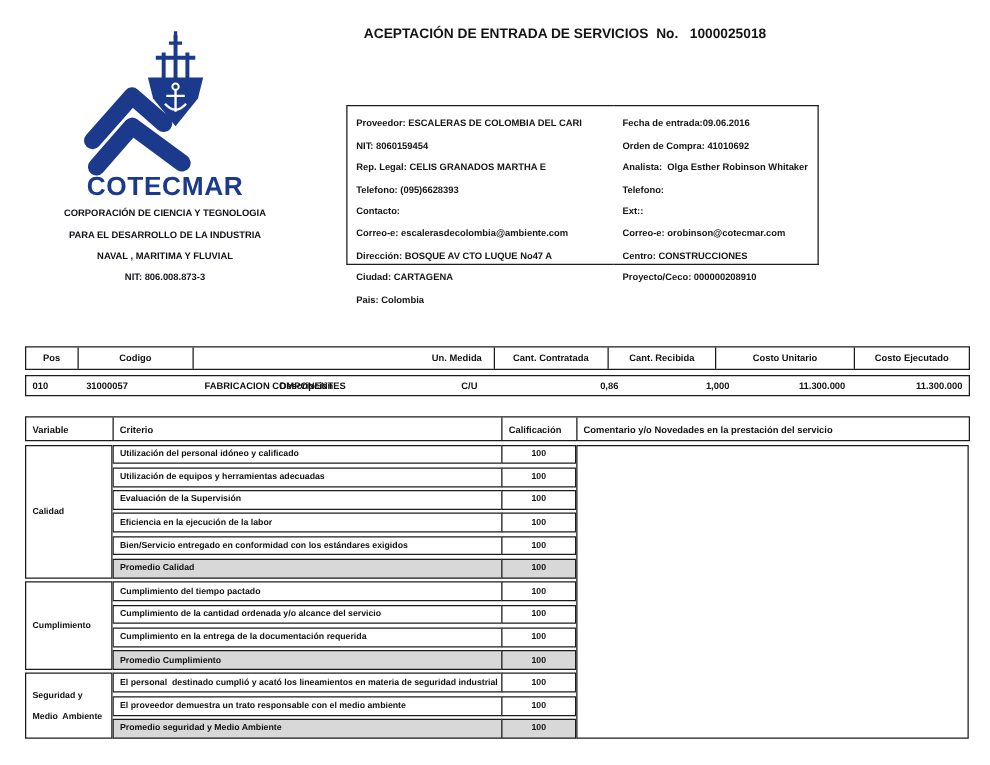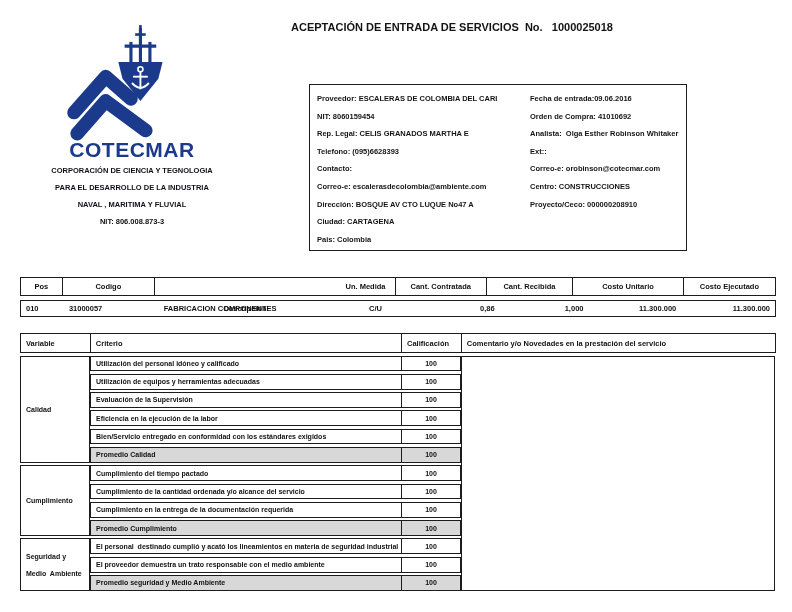--- a/index.html
+++ b/index.html
@@ -10,21 +10,21 @@
   
   #page-title{top:21px;left:452px;transform:translateX(-50%);
     font-size:11px;font-weight:bold;white-space:pre;color:#141414;}
 
   
   #logo-block{left:22px;top:24px;width:220px;text-align:center;}
   #brand-name{font-size:21px;font-weight:bold;letter-spacing:.5px;color:#1b3a8c;margin-top:-4px;}
   .org-line{font-size:7.5px;font-weight:bold;color:#101018;line-height:17px;white-space:pre;}
 
   
-  .info-box{top:84px;height:167px;border:1.5px solid #1c1c1c;padding:9px 4px 0 7px;background:#fff;margin-left:32px;}
+  .info-box{top:84px;height:128px;border:1.5px solid #1c1c1c;padding:9px 4px 0 7px;background:#fff;}
   #provider-box{left:277px;width:216px;}
   #order-box{left:491px;width:164px;border-left:none;}
   .box-line{font-size:7.5px;font-weight:bold;height:17.6px;white-space:pre;color:#141414;}
 
   
   #items-table{left:20px;top:277px;width:756px;}
   .items-header{display:flex;border:1.5px solid #1c1c1c;height:19px;box-sizing:border-box;background:#fff;}
   .ith{border-right:1px solid #1c1c1c;display:flex;align-items:center;justify-content:center;
        font-size:7.5px;font-weight:bold;box-sizing:border-box;white-space:pre;}
   .ith:last-child{border-right:none;}
@@ -97,20 +97,21 @@
       <div class="box-line">Ciudad: CARTAGENA</div>
       <div class="box-line">Pais: Colombia</div>
     </div>
 </div>
 
 <div class="abs info-box" id="order-box">
   <div id="order-lines">
       <div class="box-line">Fecha de entrada:09.06.2016</div>
       <div class="box-line">Orden de Compra: 41010692</div>
       <div class="box-line">Analista:  Olga Esther Robinson Whitaker</div>
+      <div class="box-line">Telefono:</div>
       <div class="box-line">Ext::</div>
       <div class="box-line">Correo-e: orobinson@cotecmar.com</div>
       <div class="box-line">Centro: CONSTRUCCIONES</div>
       <div class="box-line">Proyecto/Ceco: 000000208910</div>
     </div>
 </div>
 
 <div class="abs" id="items-table">
   <div class="items-header" id="items-header">
       <div class="ith" style="width: 43px;">Pos</div>

